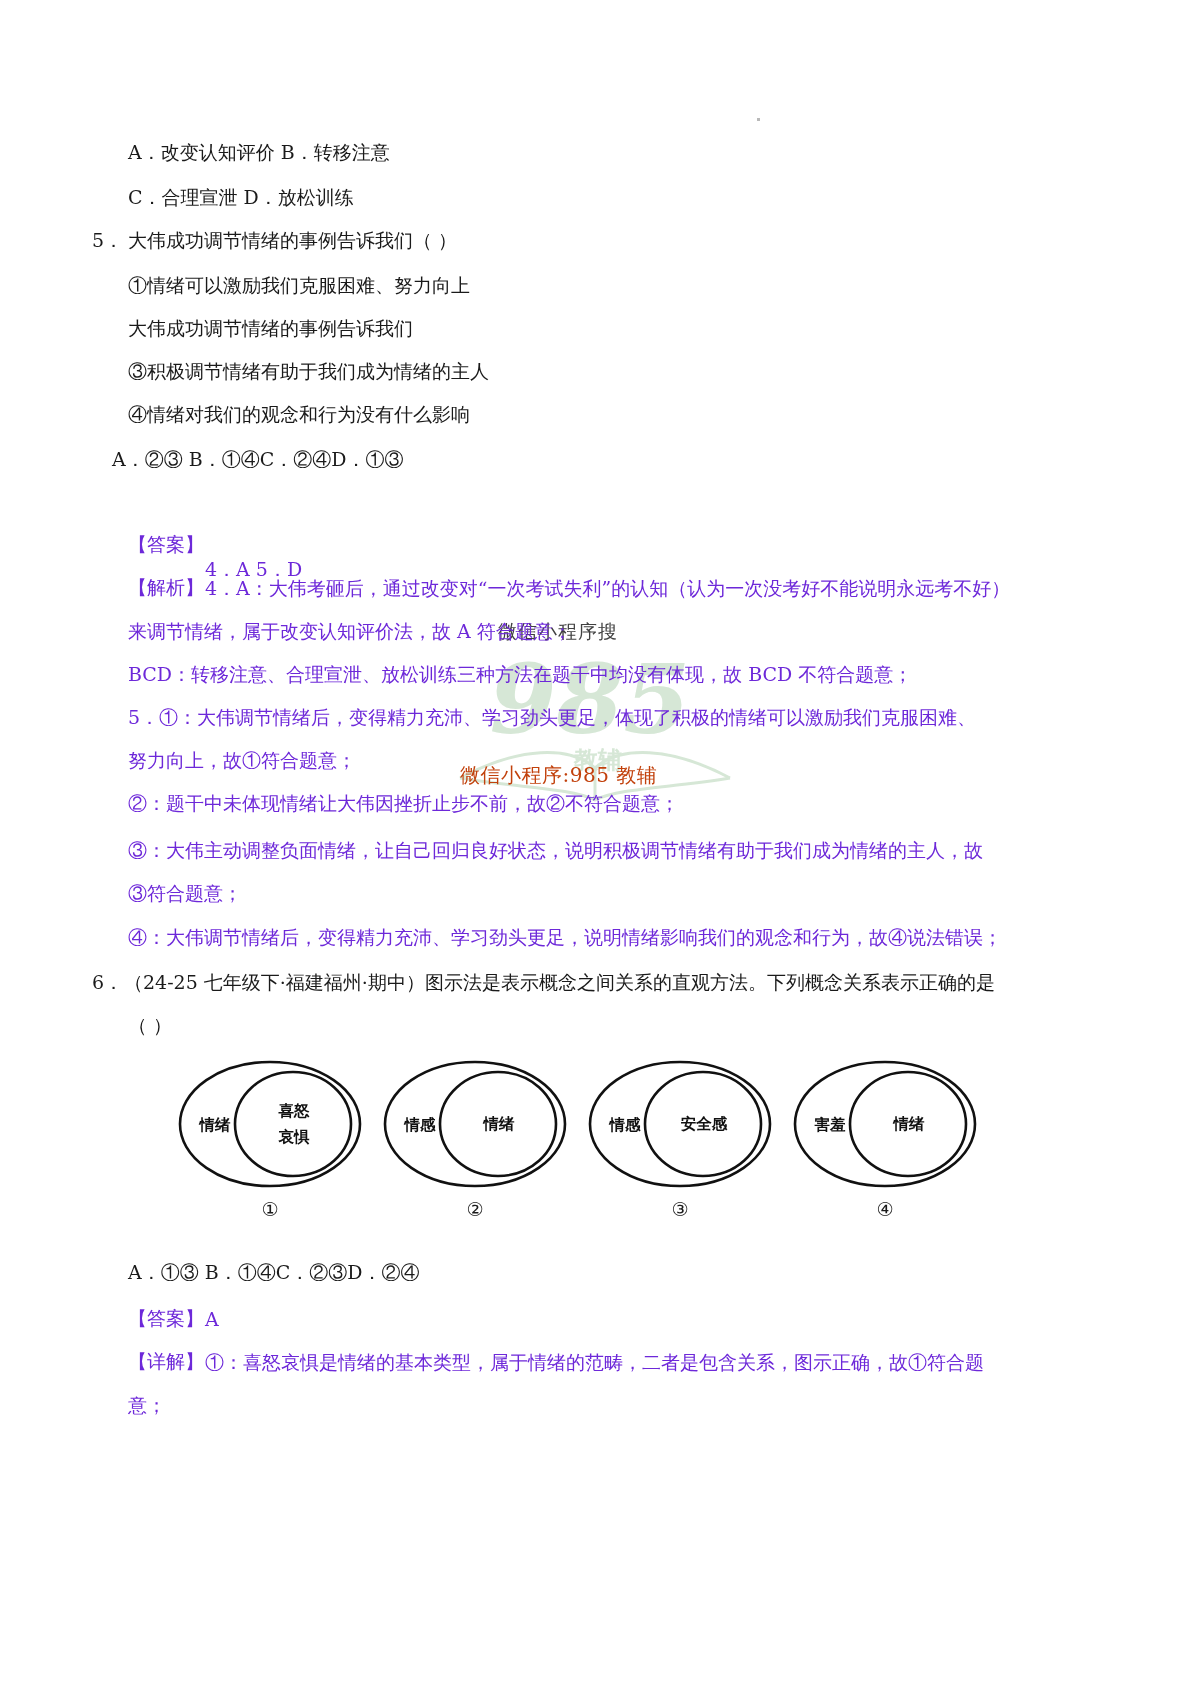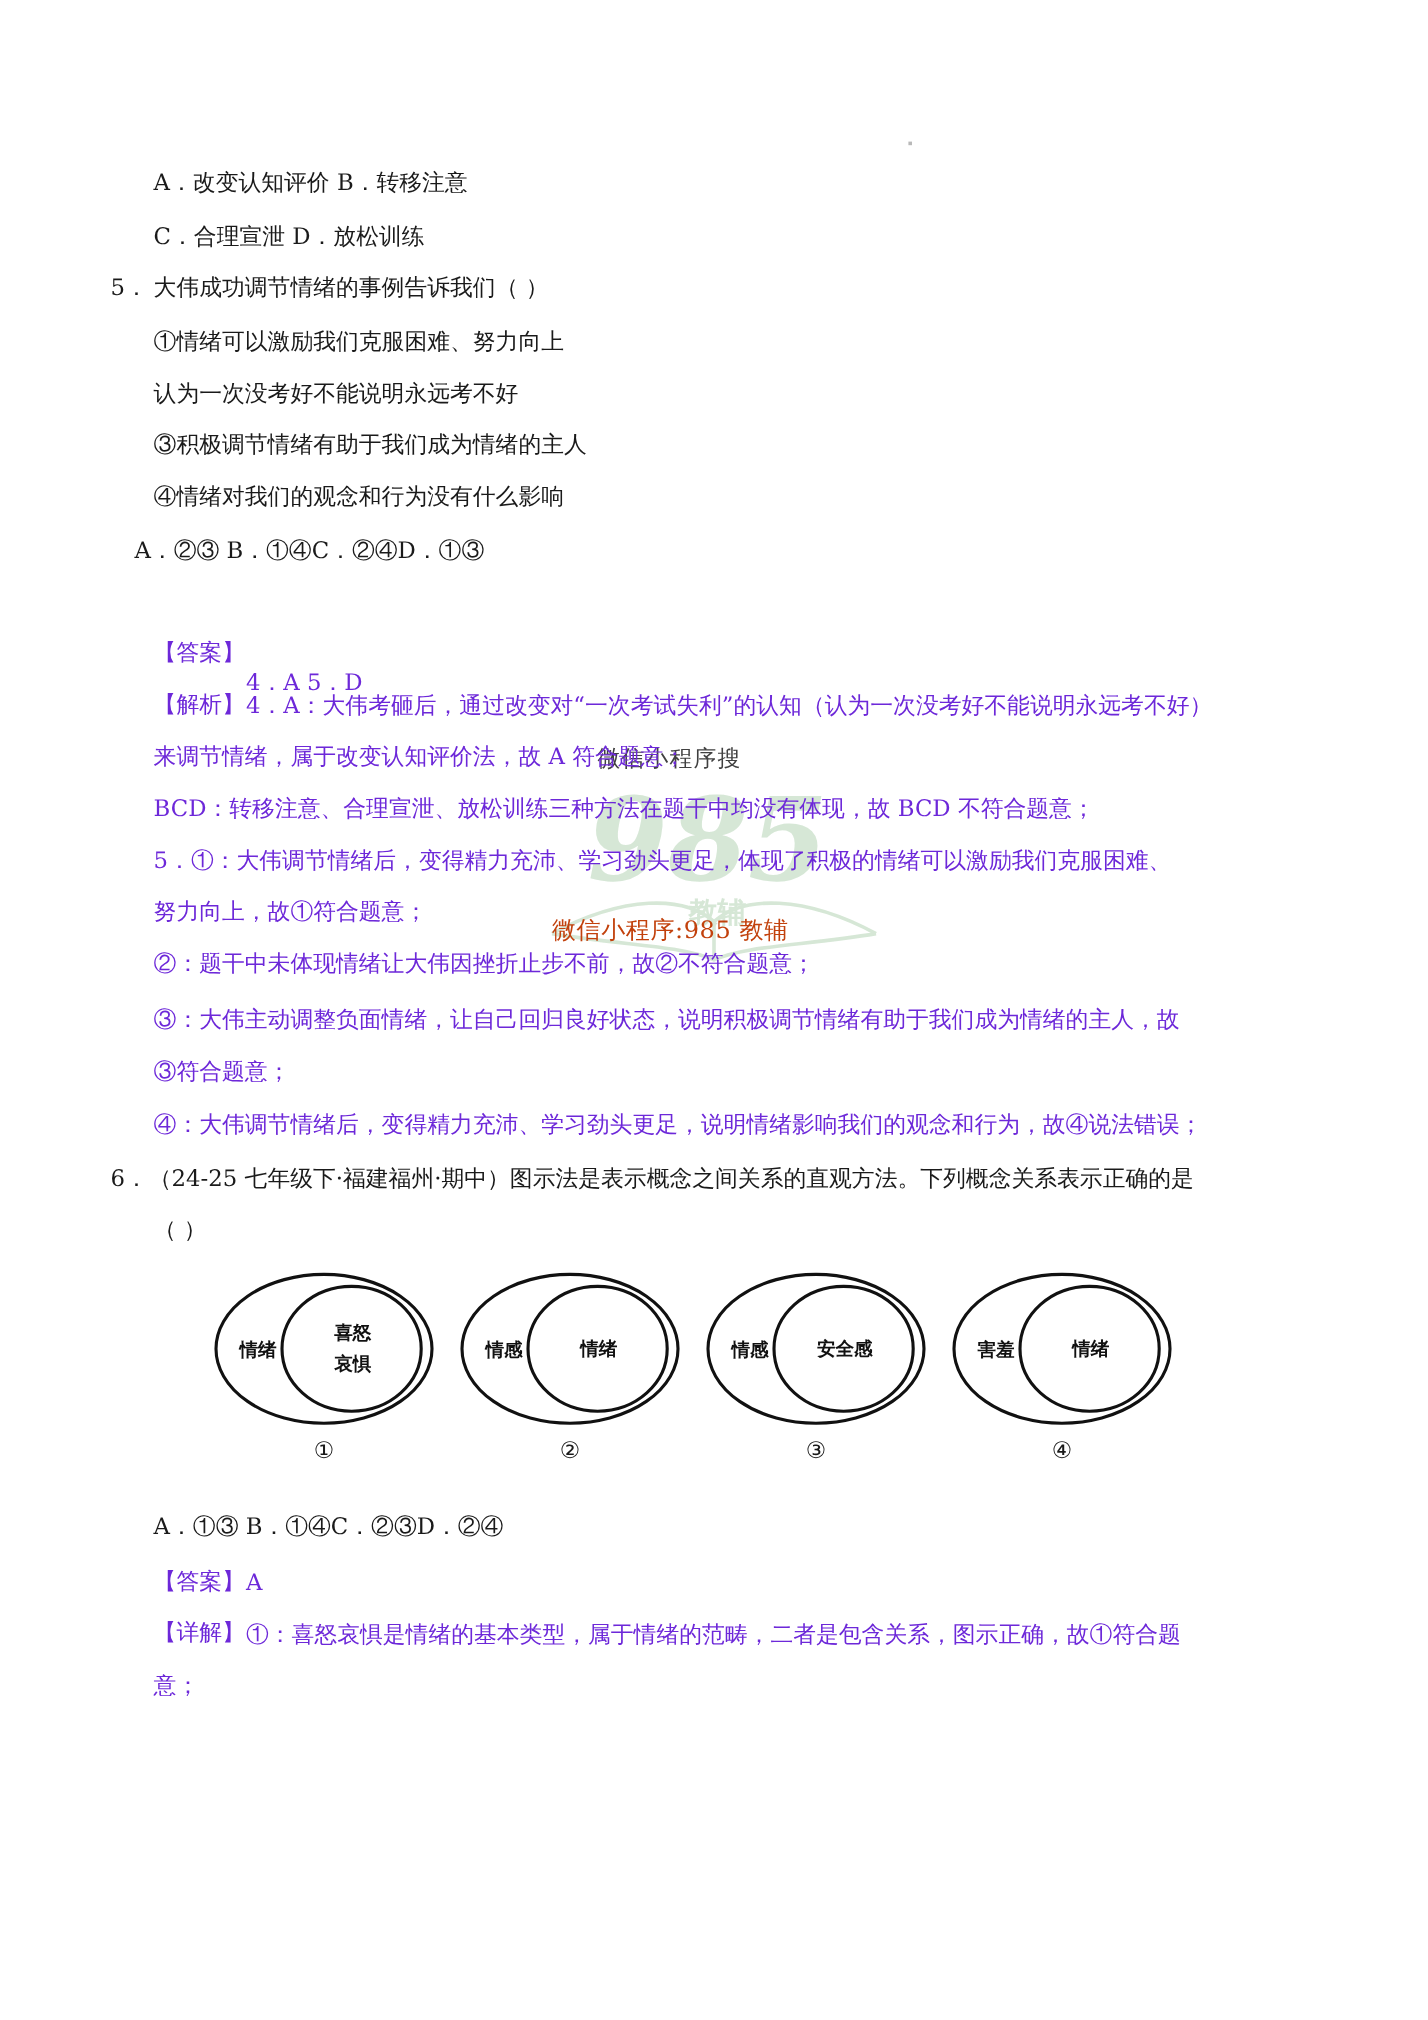--- a/index.html
+++ b/index.html
@@ -135,21 +135,21 @@
 
   <div class="content">
 
     <div class="row black" style="left:128px; top:143px;">A．改变认知评价   B．转移注意</div>
     <div class="row black" style="left:128px; top:188px;">C．合理宣泄   D．放松训练</div>
 
     <div class="row black" style="left:92px; top:231px;">5．</div>
     <div class="row black" style="left:128px; top:231px;">大伟成功调节情绪的事例告诉我们（  ）</div>
 
     <div class="row black" style="left:128px; top:276px;">①情绪可以激励我们克服困难、努力向上</div>
-    <div class="row black" style="left:128px; top:319px;">认为一次没考好不能说明永远考不好</div>
+    <div class="row black" style="left:128px; top:319px;">大伟成功调节情绪的事例告诉我们</div>
     <div class="row black" style="left:128px; top:362px;">③积极调节情绪有助于我们成为情绪的主人</div>
     <div class="row black" style="left:128px; top:405px;">④情绪对我们的观念和行为没有什么影响</div>
     <div class="row black" style="left:112px; top:450px;">A．②③  B．①④C．②④D．①③</div>
 
     <div class="row red" style="left:128px; top:535px;">【答案】</div>
     <div class="row red" style="left:205px; top:536px;margin-top:24px;">4．A    5．D</div>
 
     <div class="row red" style="left:128px; top:578px;">【解析】</div>
     <div class="row red" style="left:205px; top:579px;">4．A：大伟考砸后，通过改变对“一次考试失利”的认知（认为一次没考好不能说明永远考不好）</div>
     <div class="row red" style="left:128px; top:622px;">来调节情绪，属于改变认知评价法，故 A 符合题意；</div>

